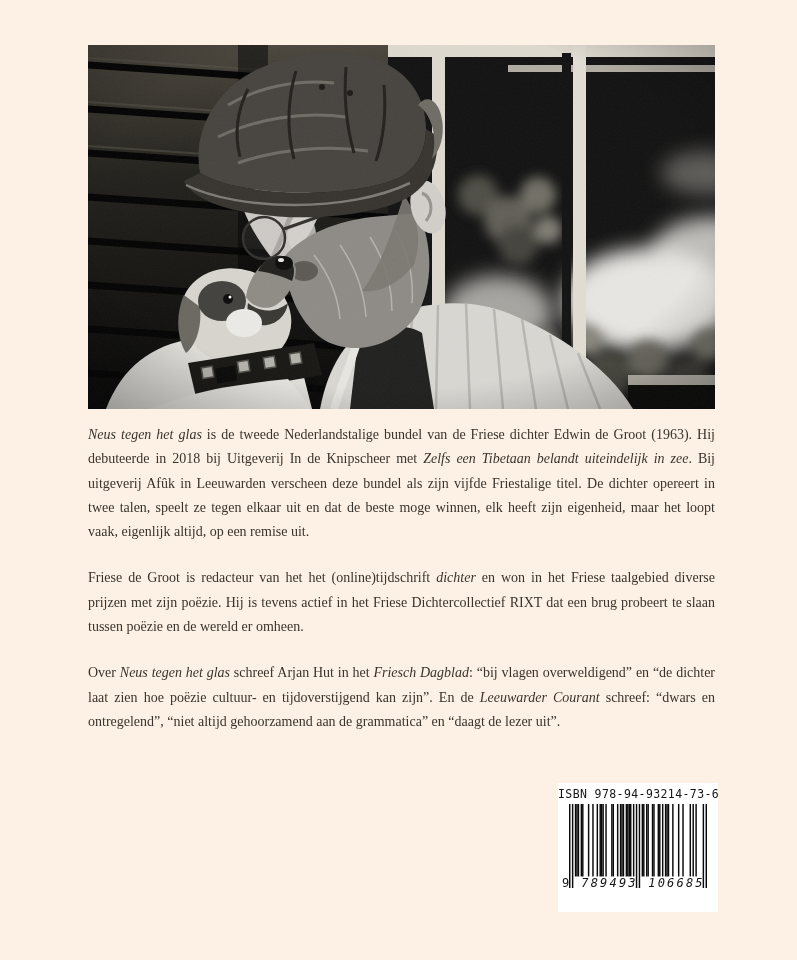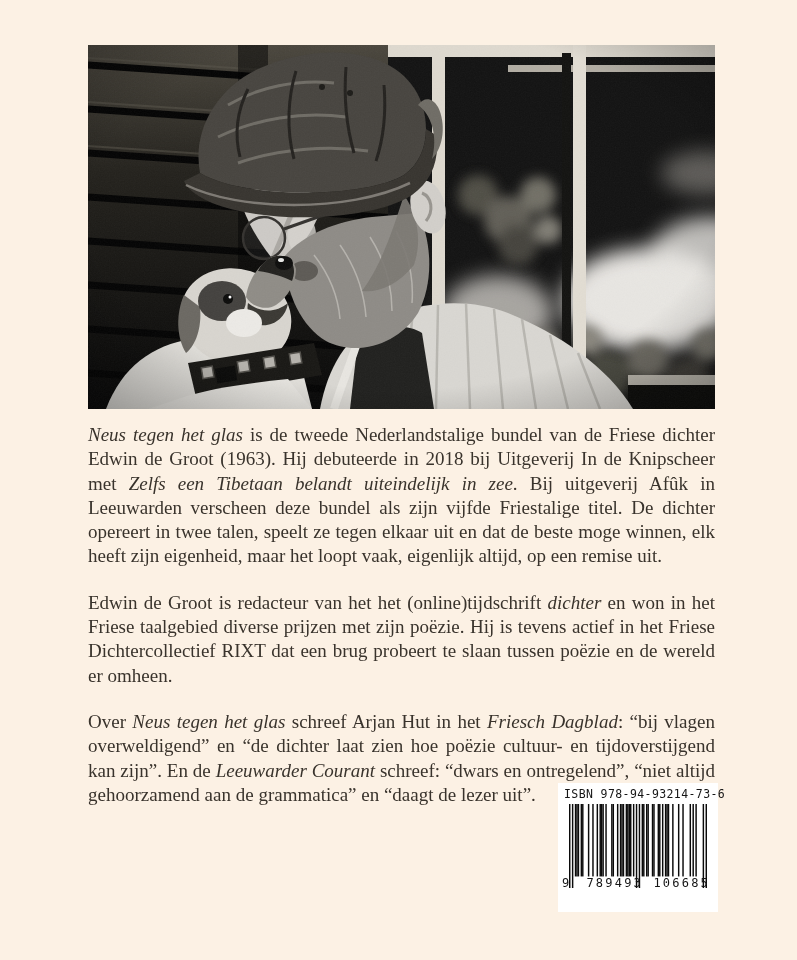--- a/index.html
+++ b/index.html
@@ -11,45 +11,45 @@
   }
   .page{position:relative;width:797px;height:960px;background:#fcf1e4;}
   .photo{
     position:absolute;left:88px;top:45px;width:627px;height:364px;
     background:#111;
   }
   .photo svg{display:block;width:100%;height:100%;}
   .text-block{
     position:absolute;left:88px;top:423px;width:627px;
     color:#39332c;
-    font-size:19px;line-height:24.3px;
+    font-size:14px;line-height:24.3px;
     text-align:justify;
   }
   .para{margin:0 0 22px 0;}
   .para em{font-style:italic;}
   .barcode-box{
     position:absolute;left:558px;top:783px;width:160px;height:129px;
     background:#ffffff;
   }
   .isbn{
     position:absolute;top:4px;left:0;right:0;
     text-align:center;white-space:nowrap;
     font-family:"DejaVu Sans Mono", monospace;
-    font-size:11.5px;letter-spacing:0.4px;color:#151515;margin-left:6px;
+    font-size:11.5px;letter-spacing:0.4px;color:#151515;
   }
   .bars{position:absolute;left:11px;top:21px;width:138px;height:84px;}
   .bars rect{fill:#0a0a0a;}
   .digits{
     position:absolute;left:4px;right:8px;top:93px;
     display:flex;align-items:flex-start;
     font-family:"DejaVu Sans Mono", monospace;
     font-size:12px;color:#151515;
   }
   .digits .d0{width:14px;text-align:left;}
-  .digits .grp{flex:1;text-align:right;letter-spacing:2.2px;}
+  .digits .grp{flex:1;text-align:center;letter-spacing:2.2px;font-style:italic;}
 </style>
 </head>
 <body>
 
 <div class="page">
 
   <div class="photo" aria-label="Black-and-white photograph of a bearded man wearing a crumpled bucket hat and glasses, nose to nose with a small dog wearing a wide studded collar, in front of a dark slatted wooden wall and a window reflecting clouds and foliage">
     <svg viewBox="0 0 627 364" preserveAspectRatio="none">
       <defs>
         <linearGradient id="wallg" x1="0" y1="0" x2="0" y2="1">
@@ -220,21 +220,21 @@
         <path d="M96,352 C120,344 160,338 200,334 L224,364 L60,364 Z" fill="#e7e5e0"></path>
       </g>
 
       <rect x="0" y="0" width="627" height="364" fill="url(#vig)"></rect>
       <rect x="0" y="0" width="627" height="364" filter="url(#grain)" opacity="0.05"></rect>
     </svg>
   </div>
 
   <div class="text-block">
       <p class="para"><em>Neus tegen het glas</em><span> is de tweede Nederlandstalige bundel van de Friese dichter Edwin de Groot (1963). Hij debuteerde in 2018 bij Uitgeverij In de Knipscheer met </span><em>Zelfs een Tibetaan belandt uiteindelijk in zee</em><span>. Bij uitgeverij Afûk in Leeuwarden verscheen deze bundel als zijn vijfde Friestalige titel. De dichter opereert in twee talen, speelt ze tegen elkaar uit en dat de beste moge winnen, elk heeft zijn eigenheid, maar het loopt vaak, eigenlijk altijd, op een remise uit.</span></p>
-      <p class="para"><span>Edwin de Groot is redacteur van het het (online)tijdschrift </span><em>dichter</em><span> en won in het Friese taalgebied diverse prijzen met zijn poëzie. Hij is tevens actief in het Friese Dichter­collectief RIXT dat een brug probeert te slaan tussen poëzie en de wereld er omheen.</span></p>
+      <p class="para"><span>Friese de Groot is redacteur van het het (online)tijdschrift </span><em>dichter</em><span> en won in het Friese taalgebied diverse prijzen met zijn poëzie. Hij is tevens actief in het Friese Dichter­collectief RIXT dat een brug probeert te slaan tussen poëzie en de wereld er omheen.</span></p>
       <p class="para"><span>Over </span><em>Neus tegen het glas</em><span> schreef Arjan Hut in het </span><em>Friesch Dagblad</em><span>: “bij vlagen over­weldigend” en “de dichter laat zien hoe poëzie cultuur- en tijdoverstijgend kan zijn”. En de </span><em>Leeuwarder Courant</em><span> schreef: “dwars en ontregelend”, “niet altijd gehoorzamend aan de grammatica” en “daagt de lezer uit”.</span></p>
     </div>
 
   <div class="barcode-box">
     <div class="isbn">ISBN 978-94-93214-73-6</div>
     <svg class="bars" viewBox="0 0 95 80" preserveAspectRatio="none">
         <rect x="0" y="0" width="1" height="80"></rect>
         <rect x="2" y="0" width="1" height="80"></rect>
         <rect x="4" y="0" width="1" height="69"></rect>
         <rect x="5" y="0" width="1" height="69"></rect>

